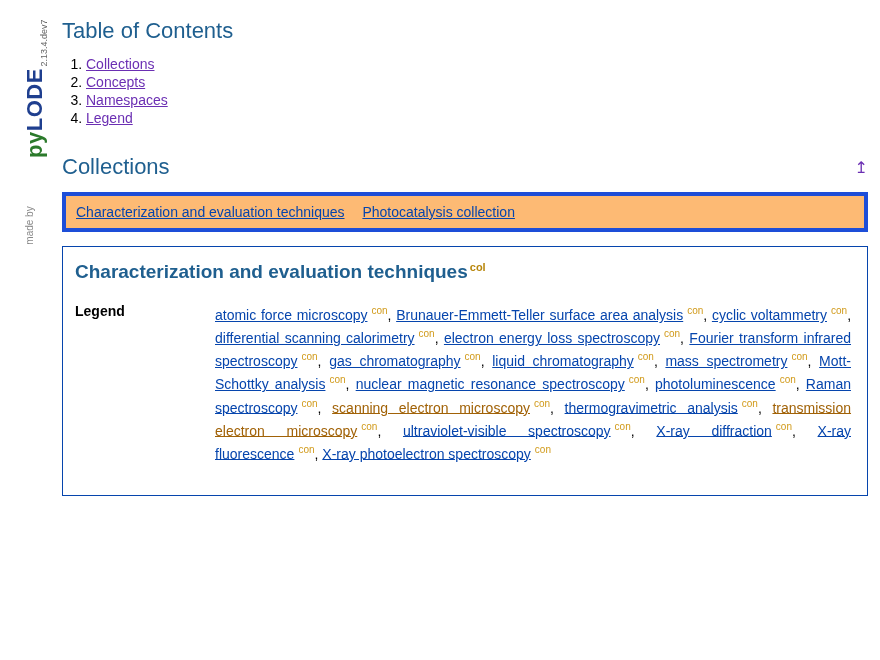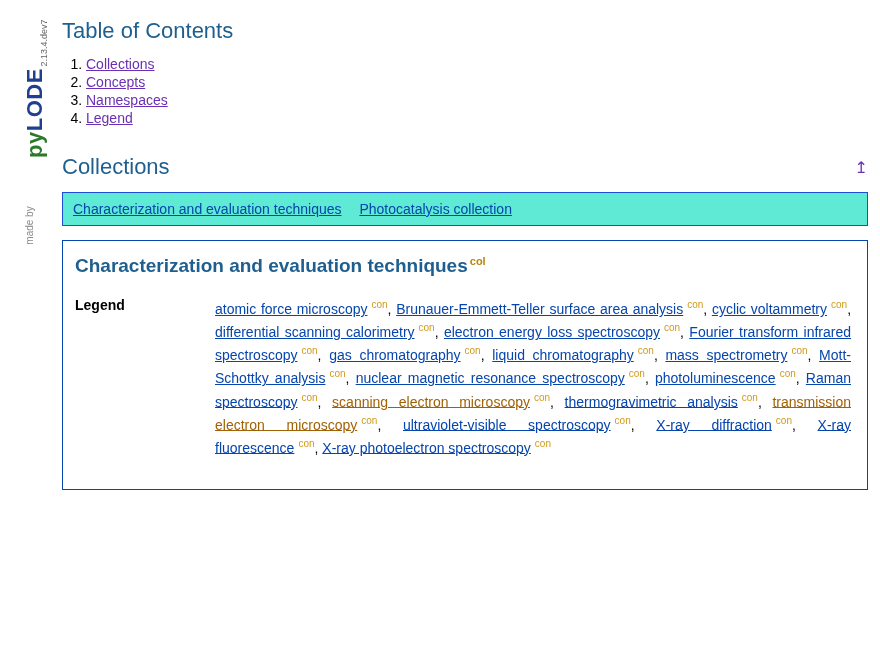--- a/index.html
+++ b/index.html
@@ -94,22 +94,22 @@
     font-size: 14px;
   }
   a {
     color: #6b2fb3;
     text-decoration: underline;
   }
   a.blue-link {
     color: #0645ad;
   }
   .collections-index {
-    border: 1px solid #1d4ed8;
-    background: #5eead4;
+    border: 4px solid #1d4ed8;
+    background: #fdba74;
     padding: 8px 10px;
     margin-top: 10px;
   }
   .collections-index a {
     color: #0645ad;
     margin-right: 14px;
   }
   .collection-box {
     border: 1px solid #0645ad;
     padding: 10px 12px 16px 12px;

